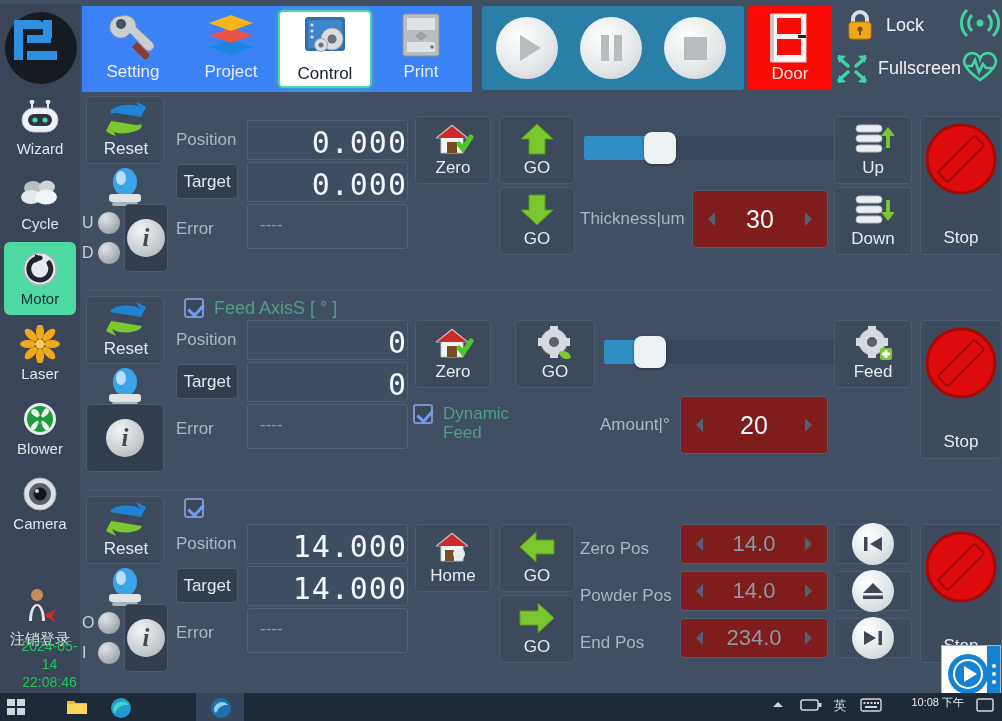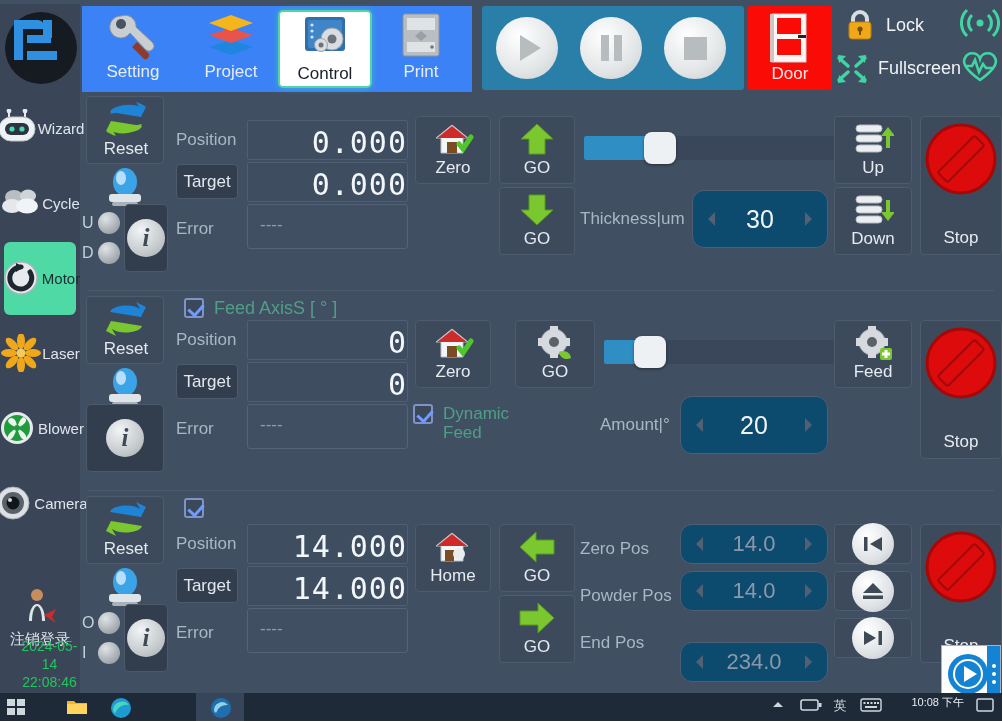--- a/index.html
+++ b/index.html
@@ -56,21 +56,21 @@
   .door-lbl { position:absolute; left:0; top:58px; width:84px; text-align:center; font-size:17px;}
 
   .lockrow { position:absolute; left:842px; top:5px; width:160px; height:40px; display:flex; align-items:center; }
   .fullrow { position:absolute; left:832px; top:48px; width:170px; height:40px; display:flex; align-items:center; }
   .hdr-txt { color:#f0f3f6; font-size:18px; }
   .corner-ic { position:absolute; right:2px; }
 
   
   .sidebar { position:absolute; left:0; top:92px; width:80px; height:601px; background:#3a4657; }
   .sideitem { position:relative; width:72px; margin:0 auto 2px auto; height:73px;
-     display:flex; flex-direction:row; align-items:center; justify-content:center;
+     display:flex; flex-direction:column; align-items:center; justify-content:center;
      color:#dfe5ec; font-size:15px; cursor:pointer; border-radius:6px; }
   .sideitem.active { background:#4ed9a5; color:#1d2b33; }
   .sideicon { width:42px; height:40px; position:relative; }
   .side-datetime { position:absolute; left:0; bottom:2px; width:80px; text-align:center;
      color:#22c55e; font-size:14px; line-height:18px;padding-left:19px; }
   .side-logout { position:absolute; left:0; bottom:44px; width:80px; text-align:center; color:#dfe5ec; font-size:15px; }
   .side-logout-ic { position:absolute; left:20px; bottom:70px; width:42px; height:36px; }
 
   
   .row { position:absolute; left:80px; width:922px; height:200px; }
@@ -122,21 +122,21 @@
   .sqbtn { position:absolute; background:#3d4a5c; border:1px solid #4d5b6e; border-radius:4px;
      cursor:pointer; color:#e6ebf1; font-size:17px; text-align:center; }
   .sqbtn .ic { position:absolute; left:50%; transform:translateX(-50%); top:5px; }
   .sqbtn .lb { position:absolute; left:0; bottom:5px; width:100%; }
 
   .slider { position:absolute; height:24px; border-radius:2px; background:#3a475a; }
   .slider .fill { position:absolute; left:0; top:0; height:24px; background:#2f8fc4; border-radius:2px;}
   .slider .thumb { position:absolute; top:-4px; width:32px; height:32px; border-radius:8px;
      background:#eef1f3; box-shadow:0 1px 3px rgba(0,0,0,.45); cursor:pointer; }
 
-  .spin { position:absolute; background:#0c4a6e; border:1px solid #4f5e72; border-radius:12px; }
+  .spin { position:absolute; background:#7f1d1d; border:1px solid #4f5e72; border-radius:4px; }
   .spin .v { position:absolute; left:0; top:0; width:100%; height:100%;
      display:flex; align-items:center; justify-content:center; color:#f0f4f8; font-size:25px; }
   .spin .ar { position:absolute; top:50%; transform:translateY(-50%); width:0; height:0; }
   .spin .ar.l { left:8px; border:7px solid transparent; border-right-color:#516073; }
   .spin .ar.r { right:8px; border:7px solid transparent; border-left-color:#516073; }
   .spin.dim .v { color:#8b98a8; }
 
   .stopbtn { position:absolute; background:#3d4a5c; border:1px solid #4d5b6e; border-radius:4px;
      cursor:pointer; color:#e6ebf1; font-size:17px; text-align:center; }
 
@@ -783,21 +783,21 @@
     <div class="circbtn" style="left:754px;top:79px;width:78px;height:40px;">
       <span class="cc">
         <svg width="26" height="20" viewBox="0 0 26 20">
           <path d="M13 2 L23 12 H3 Z" fill="#3f4a55"></path>
           <rect x="3" y="14.5" width="20" height="3.5" fill="#3f4a55"></rect>
         </svg>
       </span>
     </div>
 
     <div class="fld-lbl" style="left:500px;top:141px;">End Pos</div>
-    <div class="spin dim" style="left:600px;top:126px;width:148px;height:40px;margin-top:24px;">
+    <div class="spin dim" style="left:600px;top:126px;width:148px;height:40px;">
       <span class="ar l"></span>
       <span class="v" style="font-size:22px;">234.0</span>
       <span class="ar r"></span>
     </div>
     <div class="circbtn" style="left:754px;top:126px;width:78px;height:40px;">
       <span class="cc">
         <svg width="26" height="20" viewBox="0 0 26 20">
           <path d="M4 3 L16 10 L4 17 Z" fill="#3f4a55"></path>
           <rect x="18.5" y="3" width="3.5" height="14" fill="#3f4a55"></rect>
         </svg>

